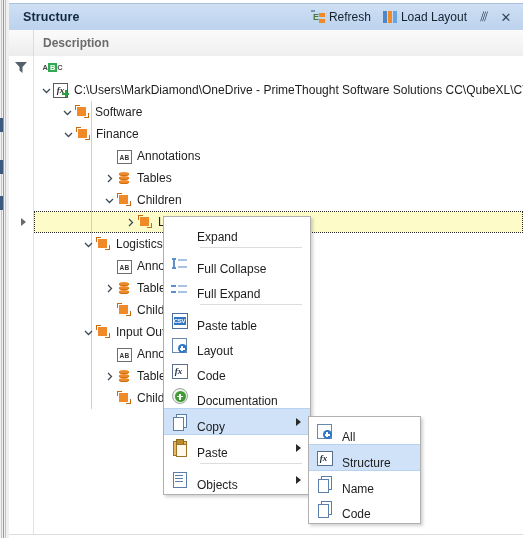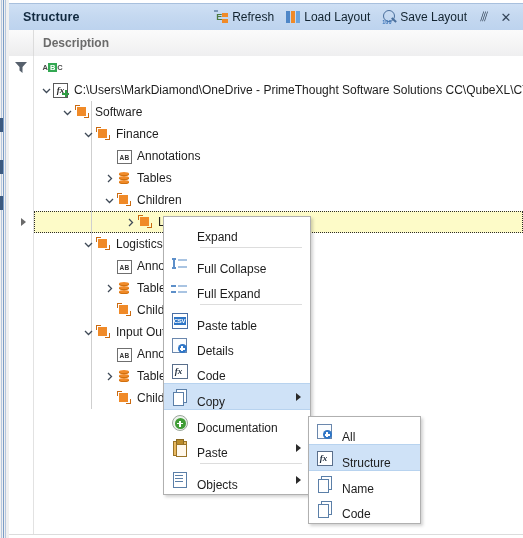--- a/index.html
+++ b/index.html
@@ -211,26 +211,20 @@
           <span>Refresh</span>
         </div>
 
         <div class="tb-btn">
           <span class="tb-icon">
             <span class="ic-load"><i></i><i></i><i></i></span>
           </span>
           <span>Load Layout</span>
         </div>
 
-        <div class="tb-btn">
-          <span class="tb-icon">
-            <span class="ic-save"><span class="g"></span><span class="h"></span><span class="n">100</span></span>
-          </span>
-          <span>Save Layout</span>
-        </div>
 
         <div class="tb-pin">⫻</div>
         <div class="tb-close">✕</div>
       </div>
     </div>
 
     <div class="grid-head">
       <div class="gh-corner"></div>
       <div class="gh-col">Description</div>
     </div>
@@ -272,21 +266,21 @@
                 <svg width="9" height="9" viewBox="0 0 9 9">
                   <polyline points="1,3 4.5,6.5 8,3" fill="none" stroke="#3f4a57" stroke-width="1.3"></polyline>
                 </svg>
               </span>
               <span class="nodeicon"><span class="ic-obj"><span class="c1"></span><span class="c2"></span><span class="sq"></span><span class="c3"></span><span class="c4"></span></span></span>
               <span class="nodelabel">Software</span>
             </div>
           </div>
           <div class="row" style="top: 44px;">
             <div class="rowfill"></div>
-            <div class="rowcontent" style="padding-left:72px">
+            <div class="rowcontent" style="padding-left:52px">
               <span class="expander">
                 <svg width="9" height="9" viewBox="0 0 9 9">
                   <polyline points="1,3 4.5,6.5 8,3" fill="none" stroke="#3f4a57" stroke-width="1.3"></polyline>
                 </svg>
               </span>
               <span class="nodeicon"><span class="ic-obj"><span class="c1"></span><span class="c2"></span><span class="sq"></span><span class="c3"></span><span class="c4"></span></span></span>
               <span class="nodelabel">Finance</span>
             </div>
           </div>
           <div class="row" style="top: 66px;">
@@ -458,49 +452,49 @@
           </span>
           <span class="mi-lb">Paste table</span>
         </div>
         <div class="mi">
           <span class="mi-ic">
             <span class="mic mic-det">
               <span class="pg"></span>
               <span class="pl"></span>
             </span>
           </span>
-          <span class="mi-lb">Details</span>
+          <span class="mi-lb">Layout</span>
         </div>
         <div class="mi">
           <span class="mi-ic">
             <span class="mic mic-code">
               <span class="bx"></span>
               <span class="tx">fx</span>
             </span>
           </span>
           <span class="mi-lb">Code</span>
         </div>
+        <div class="mi">
+          <span class="mi-ic">
+            <span class="mic mic-doc">
+              <span class="rd"></span>
+              <span class="gr"></span>
+            </span>
+          </span>
+          <span class="mi-lb">Documentation</span>
+        </div>
         <div class="mi hot">
           <span class="mi-ic">
             <span class="mic mic-copy">
               <span class="p1"></span>
               <span class="p2"></span>
             </span>
           </span>
           <span class="mi-lb">Copy</span>
           <span class="mi-arrow"></span>
-        </div>
-        <div class="mi">
-          <span class="mi-ic">
-            <span class="mic mic-doc">
-              <span class="rd"></span>
-              <span class="gr"></span>
-            </span>
-          </span>
-          <span class="mi-lb">Documentation</span>
         </div>
         <div class="mi">
           <span class="mi-ic">
             <span class="mic mic-paste">
               <span class="cb"></span>
               <span class="clip"></span>
               <span class="pg"></span>
             </span>
           </span>
           <span class="mi-lb">Paste</span>

